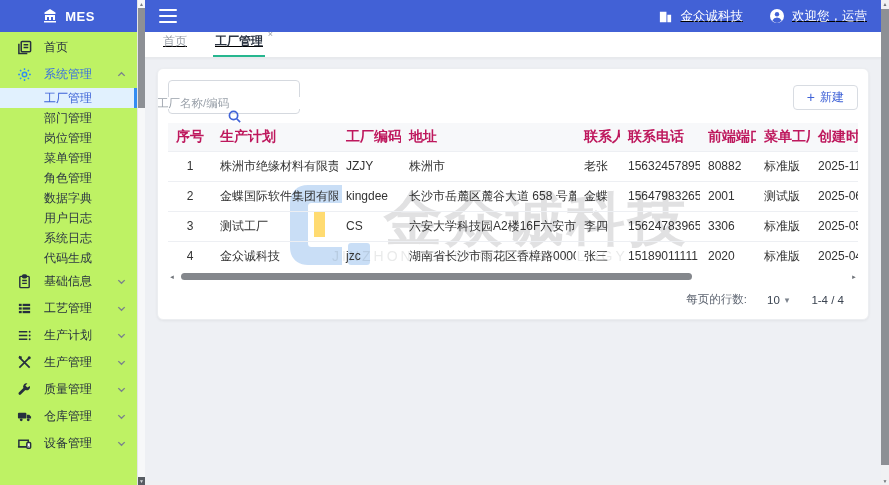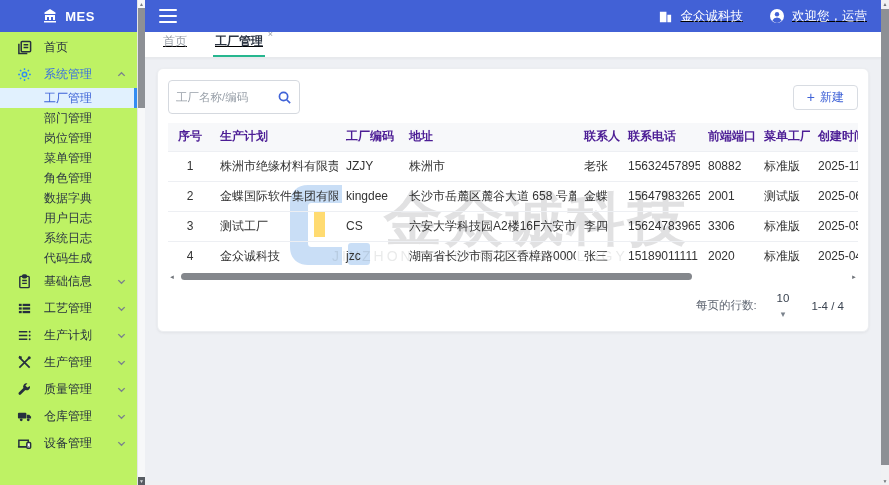--- a/index.html
+++ b/index.html
@@ -39,45 +39,45 @@
 
   .tabbar { height:26px; background:#fff; border-bottom:1px solid #e7e9ec; display:flex; align-items:flex-end; padding-left:16px; gap:24px; box-shadow:0 1px 2px rgba(0,0,0,.04); }
   .tab { font-size:12px; color:#9aa0a8; padding:0 2px 7px; cursor:pointer; position:relative; }
   .tab.active { color:#2b3442; font-weight:bold; padding-bottom:5px; border-bottom:2px solid #26b68f; }
   .tab .tab-close { position:absolute; top:-4px; right:-8px; font-size:9px; font-weight:normal; color:#9aa0a8; cursor:pointer; }
 
   .content { position:absolute; top:58px; left:0; right:0; bottom:0; }
   .card { margin:10px 12px; background:#fff; border-radius:6px; border:1px solid #eceef1; box-shadow:0 1px 3px rgba(0,0,0,.06); padding:11px 10px 6px; position:relative; overflow:hidden; }
 
   .toolbar { display:flex; align-items:center; margin-bottom:9px; position:relative; z-index:2; }
-  .search-box { width:132px; height:25px; border:1px solid #d5d9df; border-radius:4px; background:#fff; display:flex; align-items:center; padding:16px 7px; }
+  .search-box { width:132px; height:25px; border:1px solid #d5d9df; border-radius:4px; background:#fff; display:flex; align-items:center; padding:16px 7px;flex-direction:column; }
   .search-box input { border:none; outline:none; flex:1; min-width:0; font-size:11.5px; color:#333; font-family:inherit; }
   .search-box input::placeholder { color:#9aa1aa; }
   .search-ico { width:15px; height:15px; color:#4063d7; cursor:pointer; flex:0 0 15px; }
   .btn-new { margin-left:auto; height:25px; padding:0 13px; background:#fff; border:1px solid #d8dce2; border-radius:4px; color:#4063d7; font-size:12px; display:flex; align-items:center; gap:5px; cursor:pointer; font-family:inherit; }
   .btn-new .plus { font-size:14px; line-height:1; }
 
   
   .watermark { position:absolute; left:128px; top:112px; display:flex; align-items:center; gap:10px; z-index:0; pointer-events:none; }
   .wm-text-col { display:flex; flex-direction:column; }
   .wm-cn { font-size:58px; font-weight:bold; letter-spacing:3px; color:rgba(40,45,52,.14); line-height:1.15; white-space:nowrap; }
   .wm-en { font-size:14px; letter-spacing:3px; color:rgba(40,45,52,.10); margin:-4px 0 0 -52px; white-space:nowrap; }
 
   .table-wrap { position:relative; z-index:1; overflow:hidden; width:100%; }
   table { border-collapse:collapse; table-layout:fixed; width:745px; background:transparent; }
-  th { background:#f7f8fa; font-size:12px; color:#4c1d95; font-weight:bold; text-align:left; height:28px; padding:0 8px; white-space:nowrap; overflow:hidden; }
+  th { background:#f7f8fa; font-size:14px; color:#be185d; font-weight:bold; text-align:left; height:28px; padding:0 8px; white-space:nowrap; overflow:hidden; }
   td { font-size:12px; color:#333; height:30px; padding:0 8px; border-top:1px solid #edeff3; white-space:nowrap; overflow:hidden; background:transparent; }
   th.c-center, td.c-center { text-align:center; }
 
   .hscroll { position:relative; height:9px; margin-top:1px; z-index:2; display:flex; align-items:center; justify-content:space-between; }
   .hscroll .harrow { font-size:6px; color:#6f7379; width:8px; text-align:center; cursor:pointer; }
   .hthumb { position:absolute; left:13px; width:74%; height:7px; background:#84878c; border-radius:4px; cursor:grab; }
 
   .pagination { position:relative; z-index:2; display:flex; justify-content:flex-end; align-items:center; gap:8px; padding:11px 14px 6px; font-size:11.5px; color:#5f6672; }
-  .pagesize { display:flex; align-items:center; gap:5px; margin-left:12px; cursor:pointer; color:#3a4350;flex-direction:column; }
+  .pagesize { display:flex; align-items:center; gap:5px; margin-left:12px; cursor:pointer; color:#3a4350; }
   .pagesize .caret { font-size:9px; color:#7a828c; }
   .range { margin-left:14px; color:#3a4350; }
 
   
   .page-scroll { position:absolute; right:0; top:0; width:8px; height:485px; background:#f0f1f3; z-index:5; }
   .page-scroll .parrow { position:absolute; left:0; width:8px; height:8px; font-size:5px; color:#6f7379; display:flex; align-items:center; justify-content:center; }
   .page-scroll .parrow.top { top:0; }
   .page-scroll .parrow.bottom { bottom:0; }
   .page-scroll .pthumb { position:absolute; left:0; top:9px; width:8px; height:456px; background:#8d9095; cursor:grab; }
 

